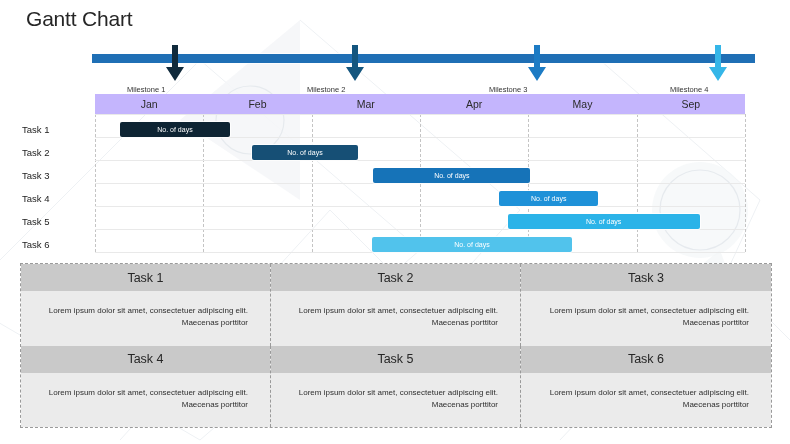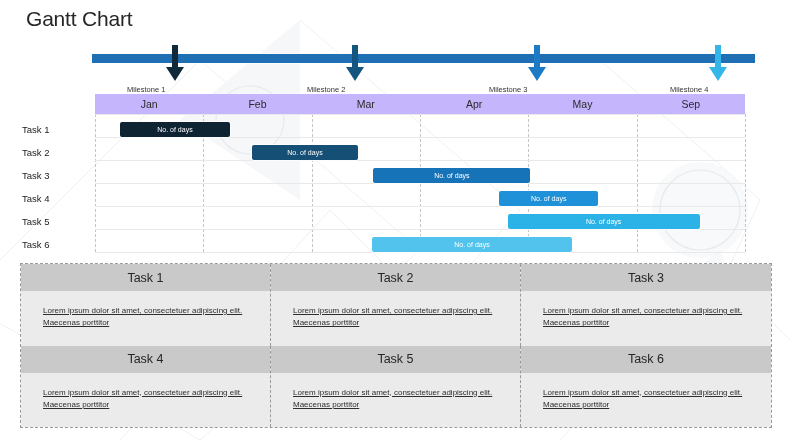--- a/index.html
+++ b/index.html
@@ -81,21 +81,21 @@
     background:#ebebeb;
   }
   .card:nth-child(3n){border-right:none;}
   .card-head{
     height:27px;background:#C9C9C9;
     display:flex;align-items:center;justify-content:center;
     font-size:12.5px;color:#262626;
   }
   .card-body{
     flex:1 1 auto;padding:14px 22px 0 22px;
-    text-align:left;font-size:8px;line-height:1.55;color:#2e2e2e;text-decoration:underline;
+    text-align:right;font-size:8px;line-height:1.55;color:#2e2e2e;
   }
 </style>
 </head>
 <body>
 
 <svg id="bg-watermark" viewBox="0 0 790 444" xmlns="http://www.w3.org/2000/svg">
   <rect x="0" y="0" width="790" height="444" fill="#ffffff"></rect>
   <g stroke="#eef1f4" stroke-width="1" fill="none">
     <path d="M-40 300 L200 60 L420 250 L200 440 Z"></path>
     <path d="M120 440 L330 210 L520 400"></path>

